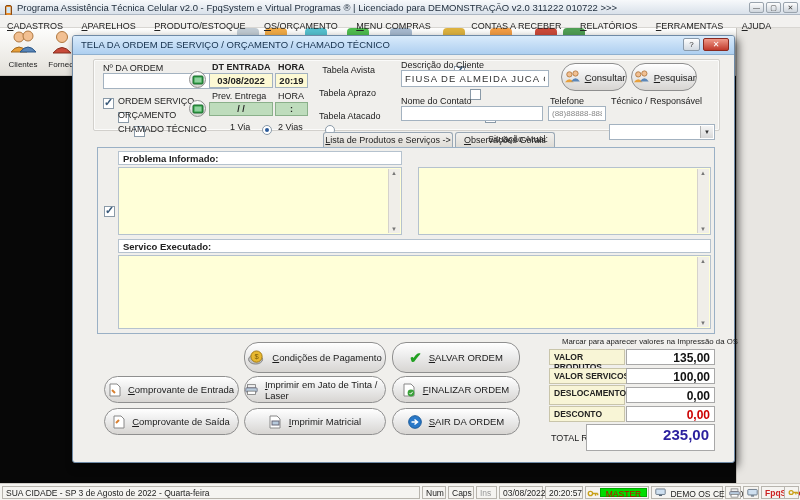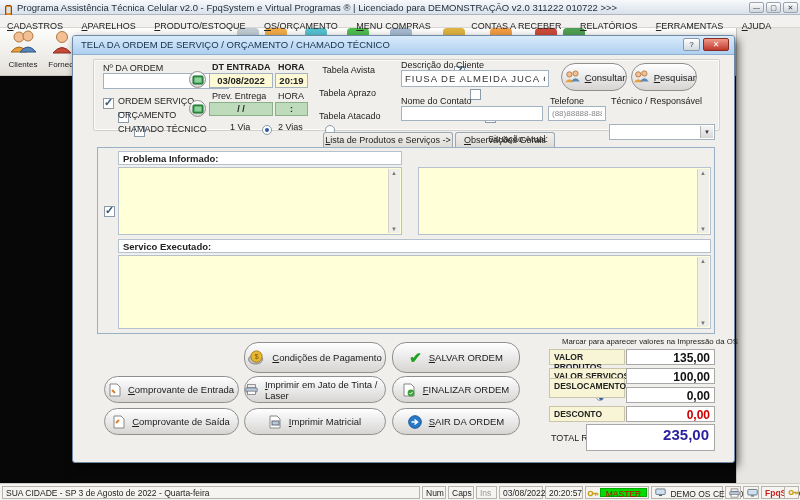--- a/index.html
+++ b/index.html
@@ -294,21 +294,21 @@
   </div>
 
   
   <span class="abs radio sel" style="left:477px;top:301px;width:8px;height:8px"></span>
   <span class="abs lbl" style="left:489px;top:301px;font-size:7.8px">Marcar para aparecer valores na Impressão da OS</span>
 
   <div class="abs vlabel" style="left:476px;top:313px;width:76px;height:16px">VALOR PRODUTOS</div>
   <div class="abs vvalue" style="left:553px;top:313px;width:89px;height:16px">135,00</div>
   <div class="abs vlabel" style="left:476px;top:332px;width:88px;height:16px">VALOR SERVICOS</div>
   <div class="abs vvalue" style="left:553px;top:332px;width:89px;height:16px">100,00</div>
-  <div class="abs vlabel" style="left:476px;top:342px;width:76px;height:20px">DESLOCAMENTO</div>
+  <div class="abs vlabel" style="left:476px;top:349px;width:76px;height:20px">DESLOCAMENTO</div>
   <div class="abs vvalue" style="left:553px;top:351px;width:89px;height:16px">0,00</div>
   <div class="abs vlabel" style="left:476px;top:370px;width:76px;height:16px">DESCONTO</div>
   <div class="abs vvalue" style="left:553px;top:370px;width:89px;height:16px;color:#cc0000">0,00</div>
 
   <span class="abs lbl" style="left:478px;top:397px;font-size:9px">TOTAL R$</span>
   <div class="abs" style="left:513px;top:388px;width:129px;height:27px;background:#fff;border:1px solid #a8a8a8;font-size:15px;font-weight:bold;color:#2a1f9e;text-align:right;padding:1px 5px 0 0">235,00</div>
 
 </div>
 
 <div id="statusbar" class="abs">

